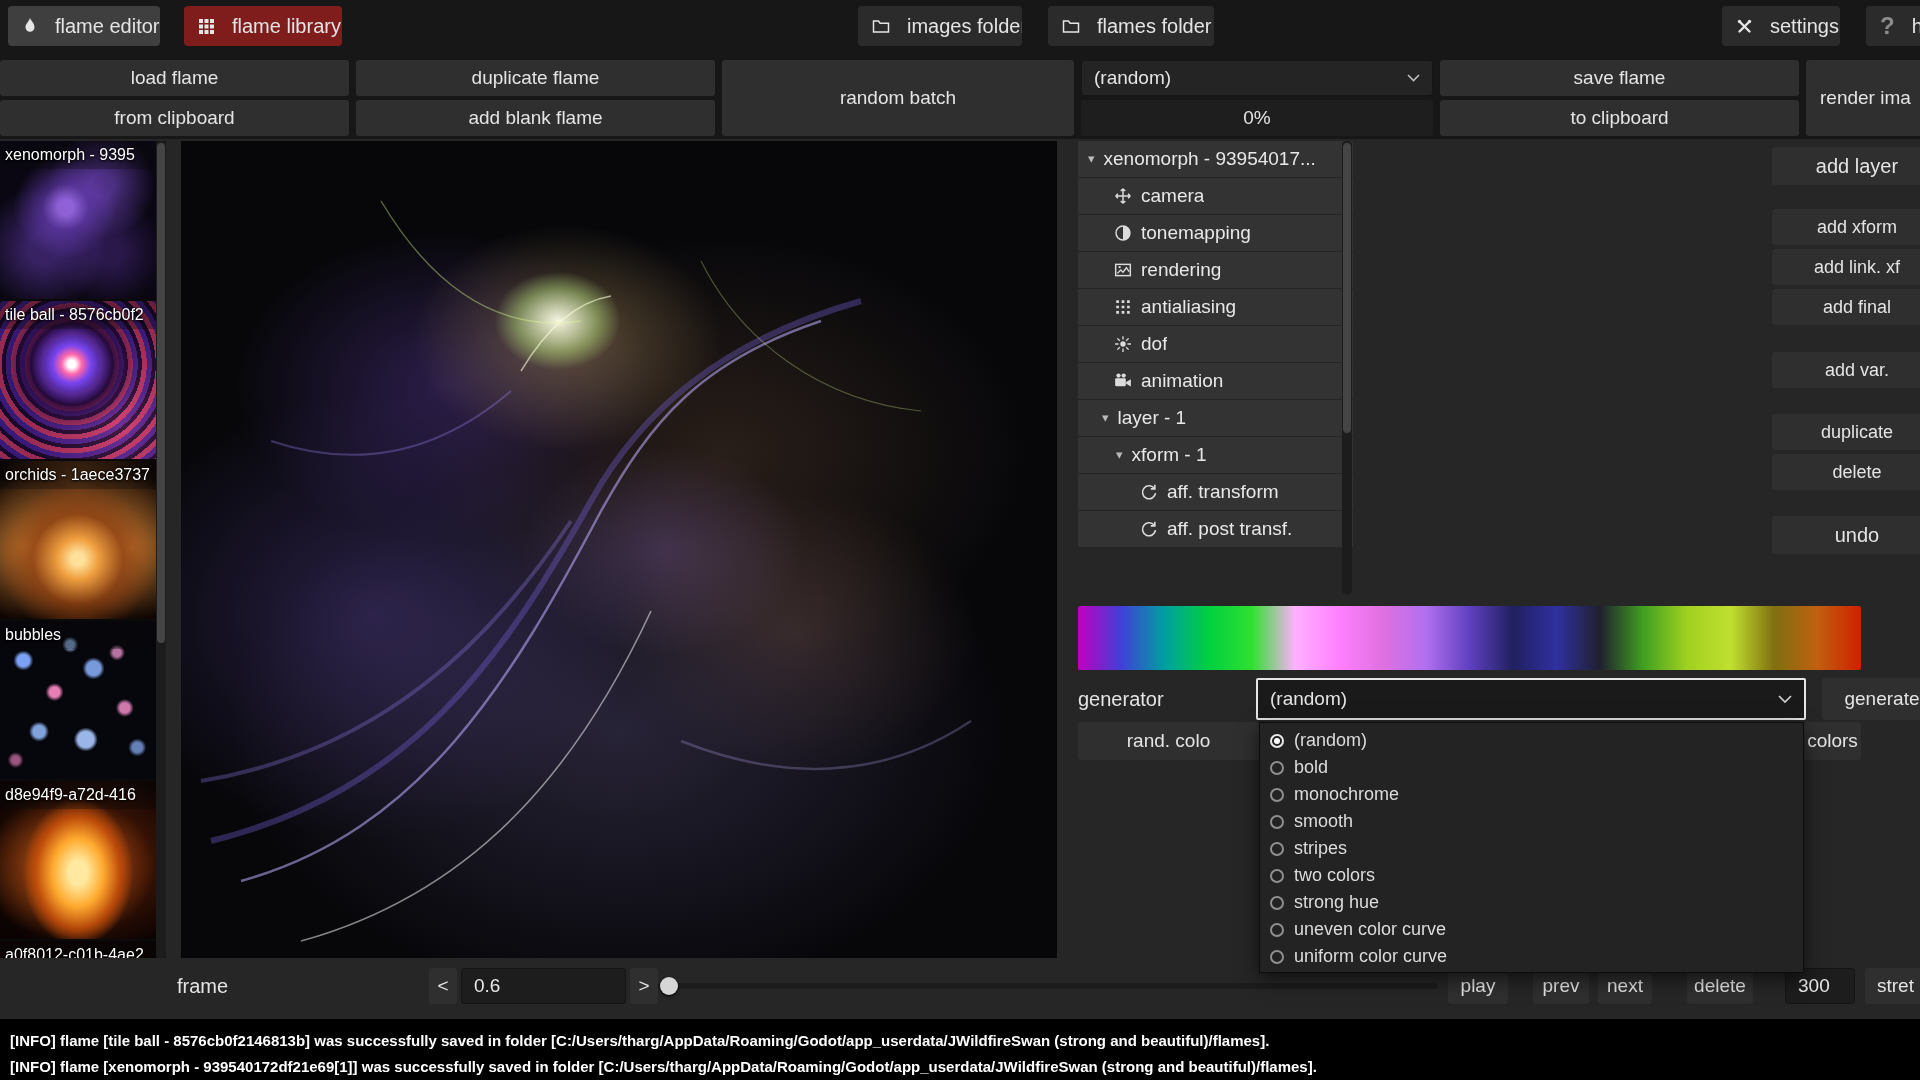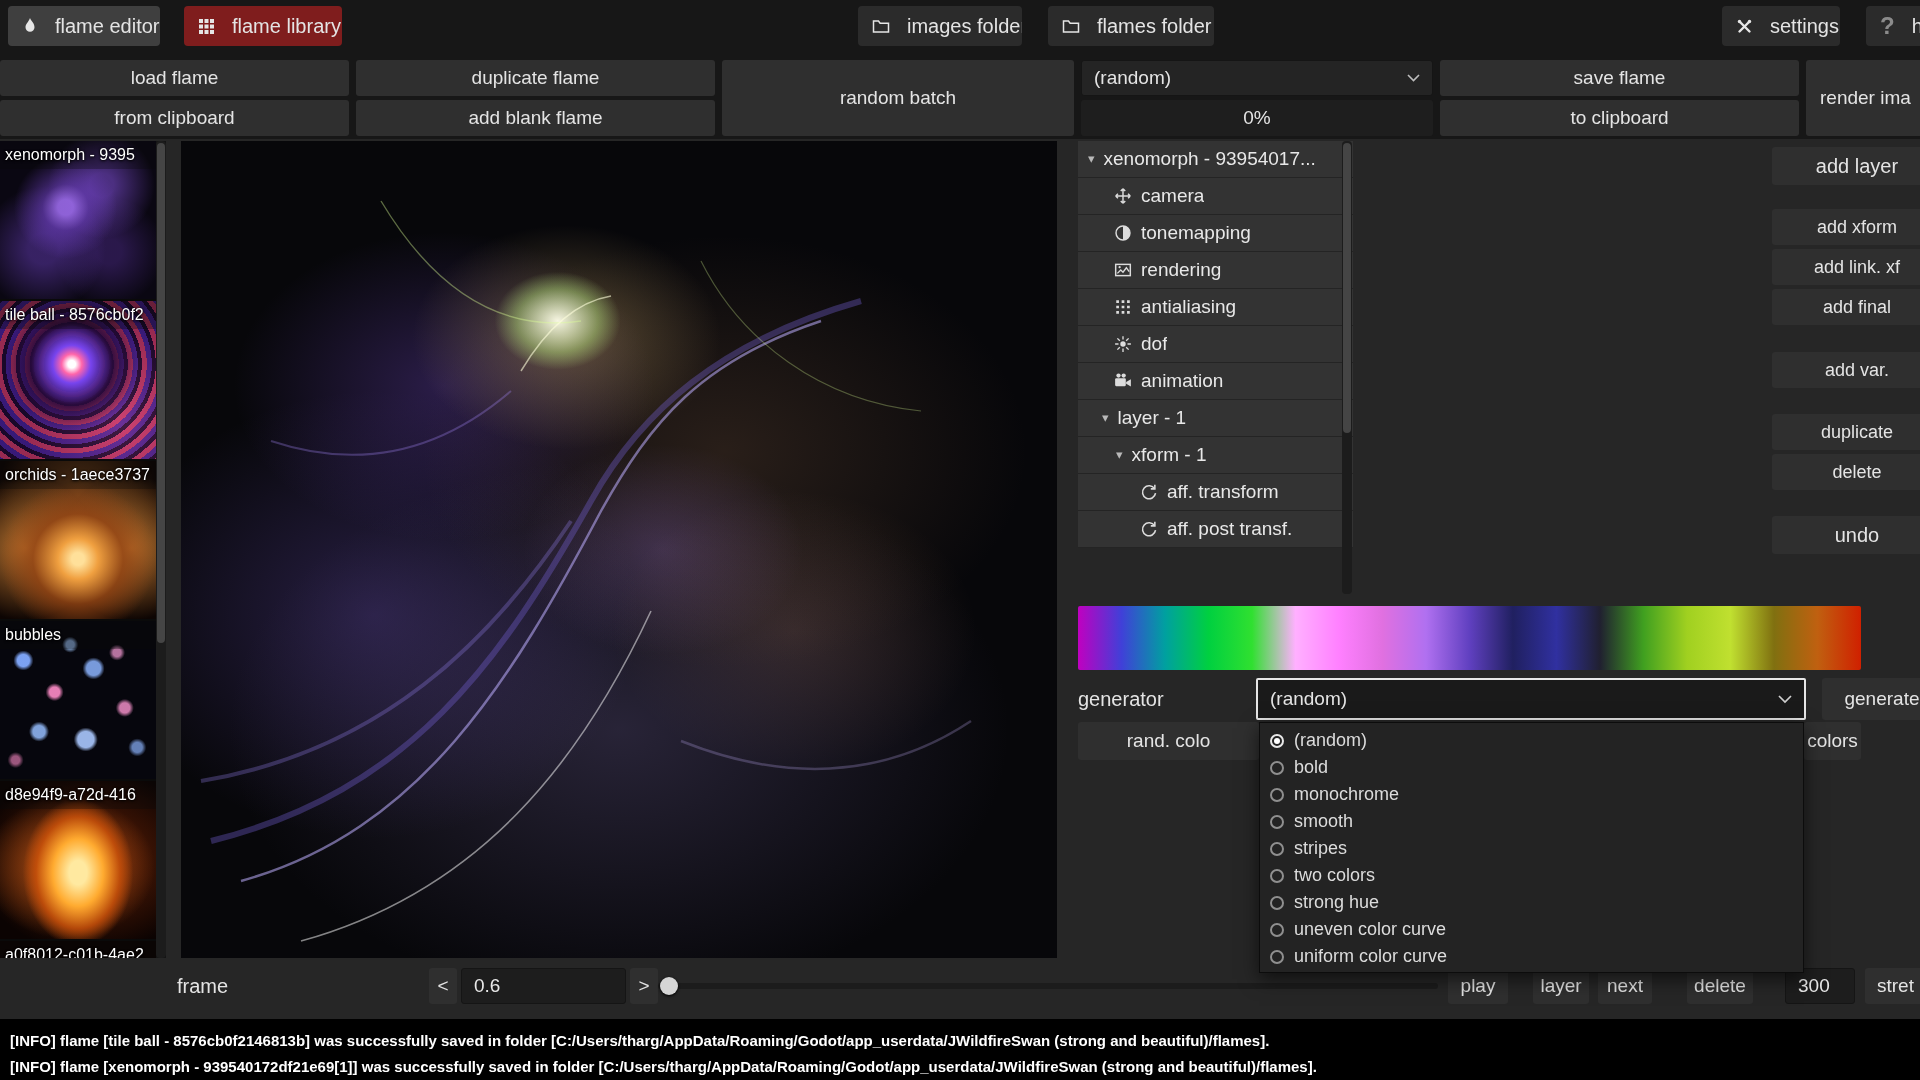--- a/index.html
+++ b/index.html
@@ -371,21 +371,21 @@
       </div>
   </div>
 
   <div class="abs" style="left:177px;top:968px;height:36px;display:flex;align-items:center;font-size:20px;">frame</div>
   <div class="btn" style="left:429px;top:968px;width:28px;height:36px;">&lt;</div>
   <div class="field abs" style="left:461px;top:968px;width:165px;height:36px;">0.6</div>
   <div class="btn" style="left:630px;top:968px;width:28px;height:36px;">&gt;</div>
   <div class="slider-track"></div>
   <div class="slider-handle"></div>
   <div class="btn" style="left:1448px;top:968px;width:60px;height:36px;">play</div>
-  <div class="btn" style="left:1533px;top:968px;width:56px;height:36px;">layer</div>
+  <div class="btn" style="left:1533px;top:968px;width:56px;height:36px;">prev</div>
   <div class="btn" style="left:1598px;top:968px;width:54px;height:36px;">next</div>
   <div class="btn" style="left:1687px;top:968px;width:66px;height:36px;">delete</div>
   <div class="field abs" style="left:1785px;top:968px;width:70px;height:36px;">300</div>
   <div class="btn" style="left:1865px;top:968px;width:80px;height:36px;justify-content:flex-start;padding-left:12px;">stret</div>
 
   <div class="log">
     <div>[INFO]  flame [tile ball - 8576cb0f2146813b] was successfully saved in folder [C:/Users/tharg/AppData/Roaming/Godot/app_userdata/JWildfireSwan (strong and beautiful)/flames].</div>
     <div>[INFO]  flame [xenomorph - 939540172df21e69[1]] was successfully saved in folder [C:/Users/tharg/AppData/Roaming/Godot/app_userdata/JWildfireSwan (strong and beautiful)/flames].</div>
   </div>
 

